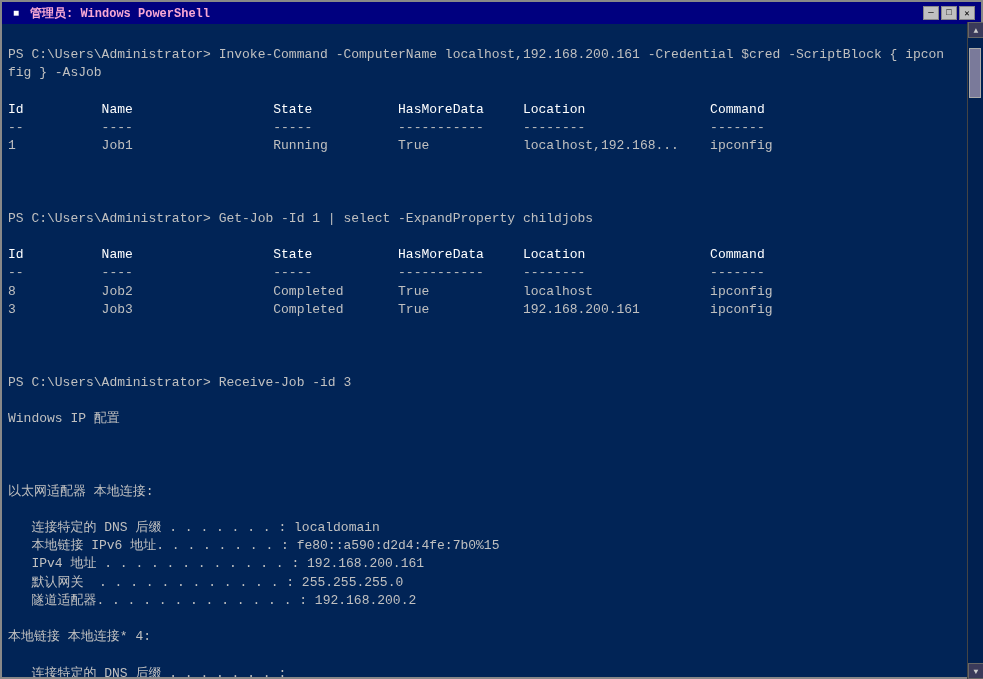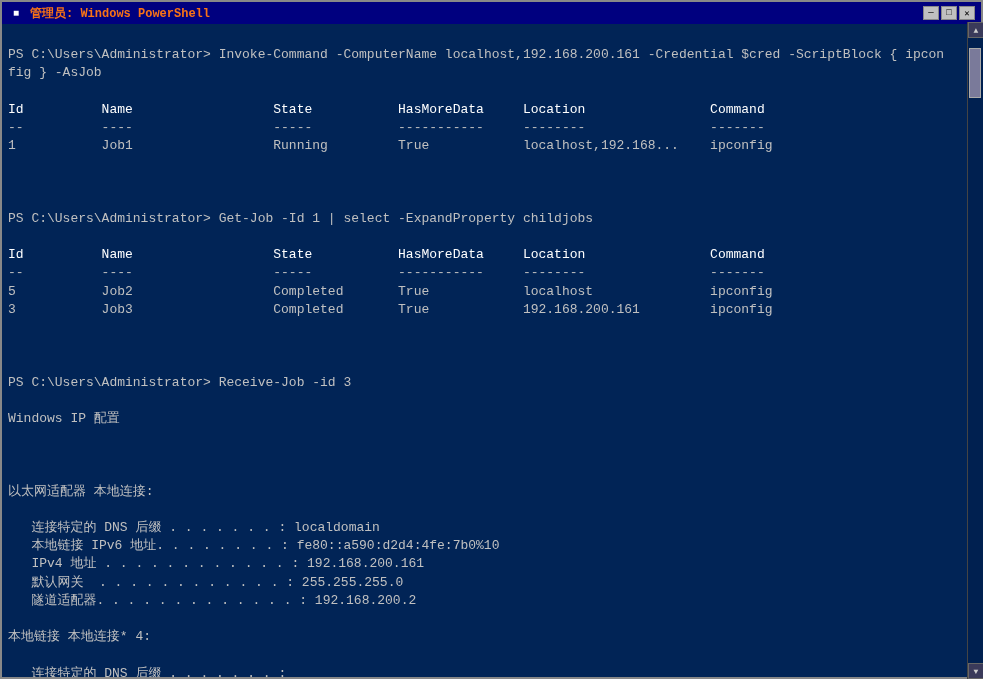--- a/index.html
+++ b/index.html
@@ -44,21 +44,21 @@
       display: flex;
       align-items: center;
       justify-content: center;
       font-size: 10px;
       color: #fff;
     }
 
     .title-bar-title {
       font-size: 12px;
       font-weight: bold;
-      color: #f97316;
+      color: #f9a8d4;
     }
 
     .title-bar-buttons {
       display: flex;
       gap: 2px;
     }
 
     .title-btn {
       width: 16px;
       height: 14px;
@@ -160,35 +160,35 @@
 <span><span class="white">Id          Name                  State           HasMoreData     Location                Command</span></span>
 <span>--          ----                  -----           -----------     --------                -------</span>
 <span>1           Job1                  Running         True            localhost,192.168...    ipconfig</span>
 
 <span>
 </span>
 <span>PS C:\Users\Administrator&gt; Get-Job -Id 1 | select -ExpandProperty childjobs</span>
 
 <span><span class="white">Id          Name                  State           HasMoreData     Location                Command</span></span>
 <span>--          ----                  -----           -----------     --------                -------</span>
-<span>5           Job2                  Completed       True            localhost               ipconfig</span>
+<span>8           Job2                  Completed       True            localhost               ipconfig</span>
 <span>3           Job3                  Completed       True            192.168.200.161         ipconfig</span>
 
 <span>
 </span>
 <span>PS C:\Users\Administrator&gt; Receive-Job -id 3</span>
 
 <span>Windows IP 配置</span>
 
 <span>
 </span>
 <span>以太网适配器 本地连接:</span>
 
 <span>   连接特定的 DNS 后缀 . . . . . . . : localdomain</span>
-<span>   本地链接 IPv6 地址. . . . . . . . : fe80::a590:d2d4:4fe:7b0%10</span>
+<span>   本地链接 IPv6 地址. . . . . . . . : fe80::a590:d2d4:4fe:7b0%15</span>
 <span>   IPv4 地址 . . . . . . . . . . . . : 192.168.200.161</span>
 <span>   默认网关  . . . . . . . . . . . . : 255.255.255.0</span>
 <span>   隧道适配器. . . . . . . . . . . . . : 192.168.200.2</span>
 
 <span>本地链接 本地连接* 4:</span>
 
 <span>   连接特定的 DNS 后缀 . . . . . . . :</span>
 
 
 

